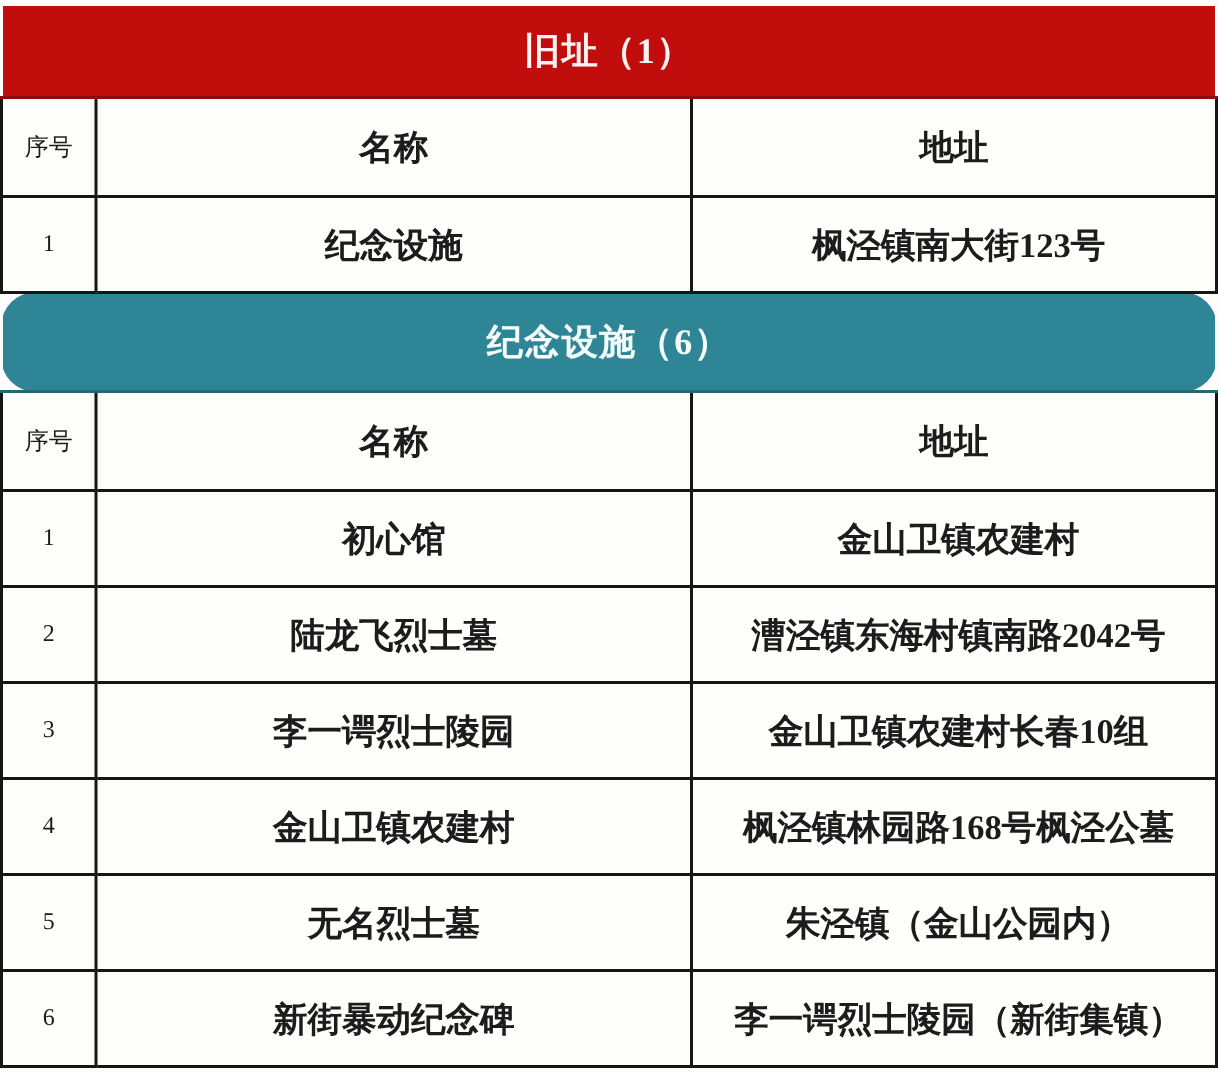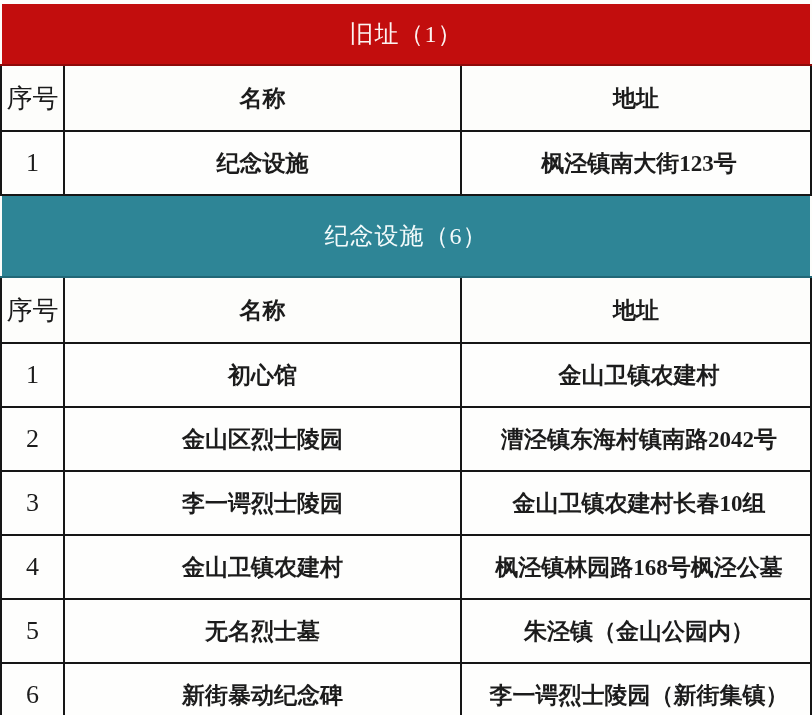--- a/index.html
+++ b/index.html
@@ -30,47 +30,48 @@
     font-size: 23px;
     font-weight: 700;
     text-align: center;
     overflow: hidden;
     white-space: nowrap;
   }
   tr.band-row td {
     height: 62px;
     color: #fcf3f1;
     font-size: 24px;
-    font-weight: 400;
+    font-weight: 700;
     letter-spacing: 1px;
     border-left-color: transparent;
     border-right-color: transparent;
     border-top-color: transparent;
   }
   tr.band-row.band-old td {
     background: #c20d0d;
     border-bottom-color: #8f0a0a;
   }
   tr.band-row.band-mem td {
-    height: 82px;
+    height: 66px;
     background: #2e8596;
     border-bottom-color: #226877;
     color: #f4fbfb;
+    border-radius: 22px;
   }
   tr.header-row td {
     height: 66px;
     background: #fdfdfb;
   }
   tr.data-row td {
     height: 64px;
     background: #fefefd;
   }
   td.cell-no {
     font-weight: 500;
-    font-size: 26px;
+    font-size: 16px;
   }
   td.cell-addr {
     text-align: center;
     padding-left: 6px;
   }
 </style>
 </head>
 <body>
 
 <div class="page">
@@ -104,21 +105,21 @@
         <td>名称</td>
         <td>地址</td>
       </tr>
       <tr class="data-row">
         <td class="cell-no">1</td>
         <td>初心馆</td>
         <td class="cell-addr">金山卫镇农建村</td>
       </tr>
       <tr class="data-row">
         <td class="cell-no">2</td>
-        <td>金山区烈士陵园</td>
+        <td>陆龙飞烈士墓</td>
         <td class="cell-addr">漕泾镇东海村镇南路2042号</td>
       </tr>
       <tr class="data-row">
         <td class="cell-no">3</td>
         <td>李一谔烈士陵园</td>
         <td class="cell-addr">金山卫镇农建村长春10组</td>
       </tr>
       <tr class="data-row">
         <td class="cell-no">4</td>
         <td>金山卫镇农建村</td>

